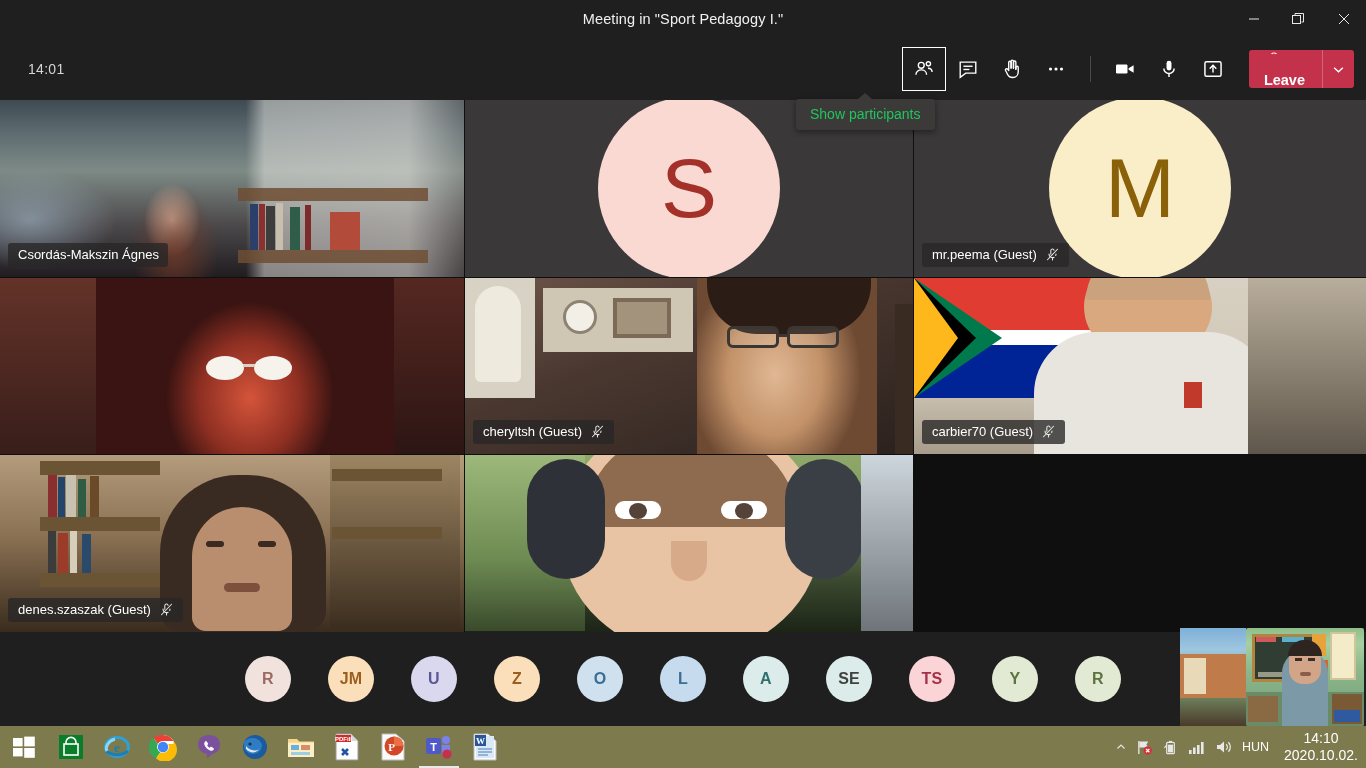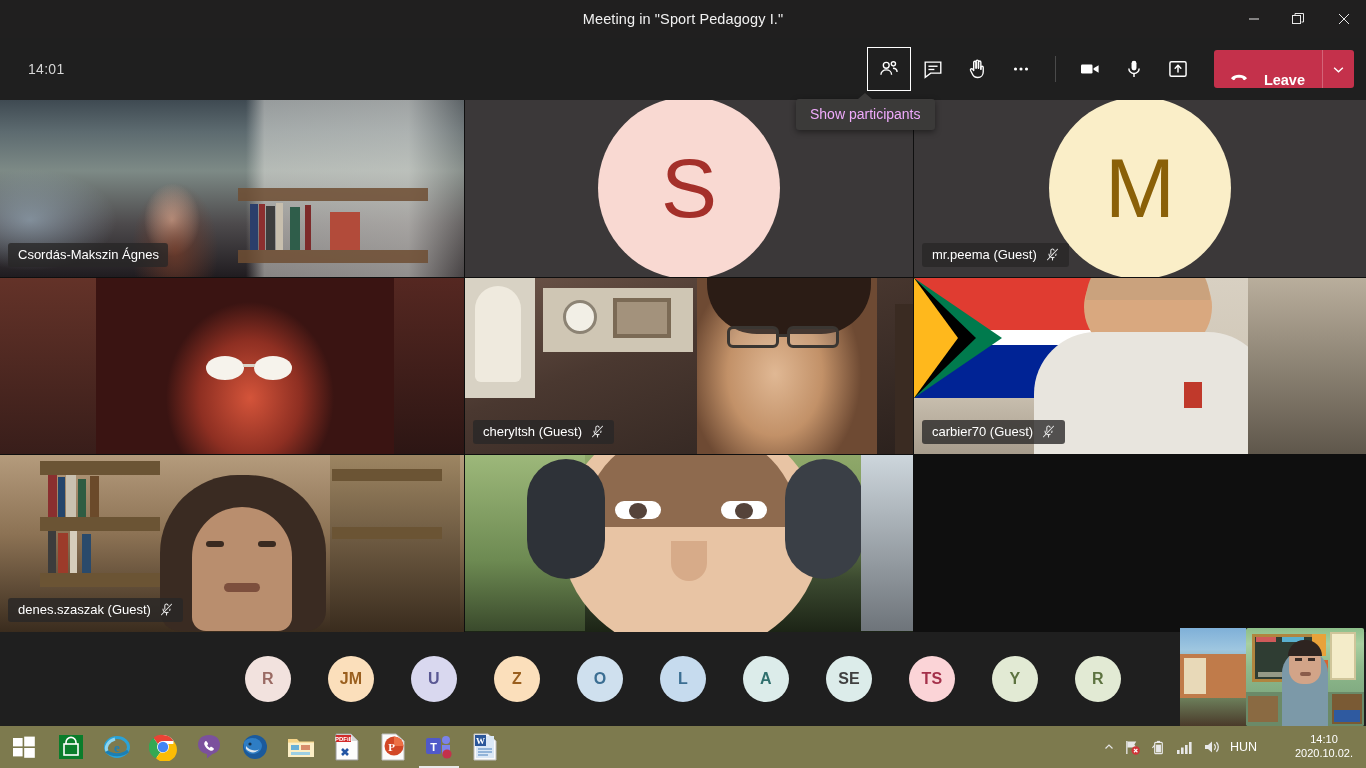--- a/index.html
+++ b/index.html
@@ -49,32 +49,32 @@
     justify-content: center; color: #ffffff; border: 1px solid transparent;
     position: relative;
   }
   .tbtn.focused { border: 1px solid #ffffff; }
   .divider { width: 1px; height: 26px; background: #4a4a4a; margin: 0 12px; }
   .leavewrap {
     display: flex; align-items: stretch; margin-left: 14px;
     background: #c4314b; border-radius: 3px; overflow: hidden; height: 38px;
   }
   .leavebtn {
-    display: flex; align-items: flex-end; gap: 15px;
-    padding: 0 17px 0 15px; color: #fff; font-size: 14.5px; font-weight: bold;
+    display: flex; align-items: flex-start; gap: 15px;
+    padding: 0 17px 0 15px; color: #fff; font-size: 14.5px; font-weight: bold; flex-direction: column;
   }
   .leavecaret {
     width: 32px; display: flex; align-items: center; justify-content: center;
     color: #fff; border-left: 1px solid rgba(255,255,255,.25);
   }
 
   
   .tooltip {
     position: absolute; left: 796px; top: 99px;
-    background: #3b3a39; color: #f0abfc; font-size: 14px;
+    background: #3b3a39; color: #22c55e; font-size: 14px;
     padding: 7px 14px 8px; border-radius: 3px; white-space: nowrap;
     box-shadow: 0 2px 6px rgba(0,0,0,.45); z-index: 40;
   }
   .tooltip:before {
     content: ""; position: absolute; top: -6px; left: 62px;
     border-left: 7px solid transparent; border-right: 7px solid transparent;
     border-bottom: 6px solid #3b3a39;
   }
 
   
@@ -137,21 +137,21 @@
     content: ""; position: absolute; left: 3px; right: 3px; bottom: 0;
     height: 2px; background: #e8e8e8;
   }
   .tray {
     position: absolute; right: 0; top: 0; height: 42px;
     display: flex; align-items: center; gap: 9px; padding-right: 8px;
     color: #f2f2f2; font-size: 11.5px;
   }
   .clockbox {
     display: flex; flex-direction: column; align-items: center;
-    line-height: 1.25; font-size: 11px; color: #fff; margin-left: 24px;
+    line-height: 1.25; font-size: 14px; color: #fff; margin-left: 6px;
     min-width: 68px;
   }
   .lang { font-size: 12.5px; color: #fff; }
 </style>
 </head>
 <body>
 
 <div id="app">
 
   <div class="titlebar">

